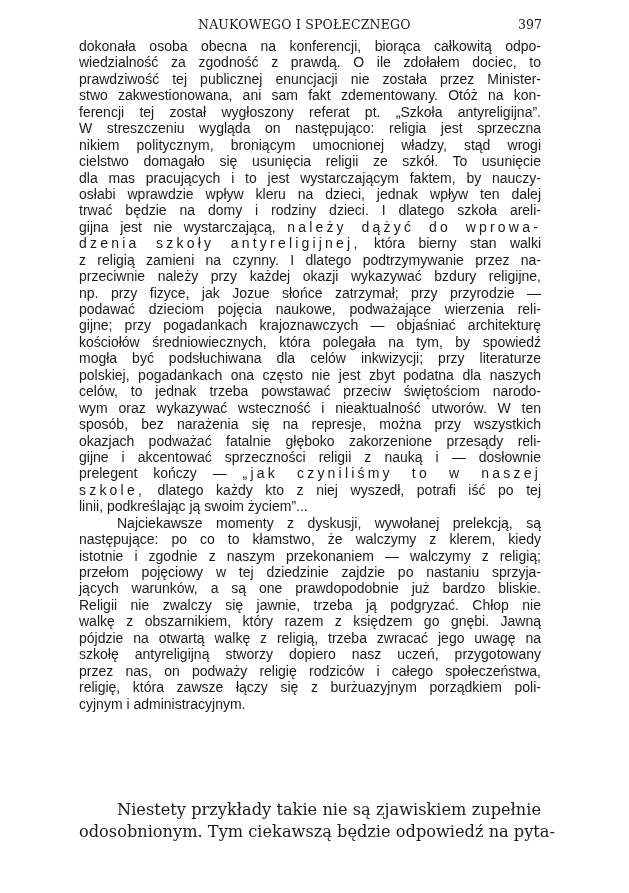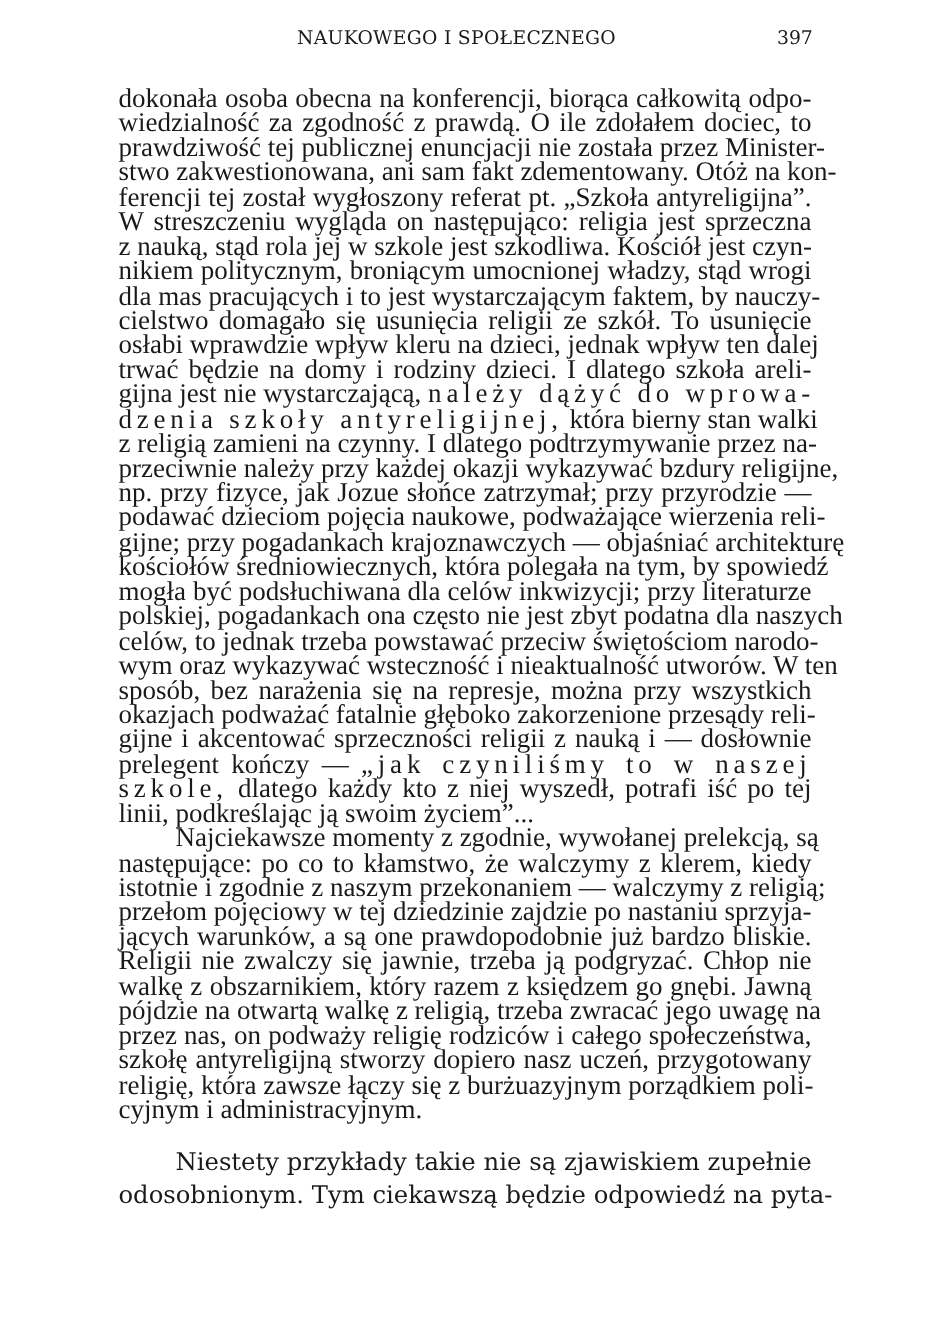--- a/index.html
+++ b/index.html
@@ -1,79 +1,78 @@
 <!DOCTYPE html>
 <html><head>
 <meta charset="utf-8">
 <style>
   html, body { margin: 0; padding: 0; background: #ffffff; }
   body { width: 629px; height: 893px; position: relative; overflow: hidden; color: #1a1a1a; }
   .page { position: absolute; left: 0; top: 0; width: 629px; height: 628px; padding-left: 12px; }
   .header { position: absolute; top: 17px; left: 0; width: 629px; height: 18px; font-family: "DejaVu Serif", serif; font-size: 12.5px; }
   .running-title { position: absolute; left: 198px; top: 0; letter-spacing: 0.2px; }
   .page-number { position: absolute; left: 518px; top: 0; }
-  .body-small { position: absolute; left: 79px; top: 57px; width: 462px; font-family: Liberation Serif, serif; font-size: 18px; line-height: 16.45px; }
+  .body-small { position: absolute; left: 79px; top: 38px; width: 462px; font-family: Liberation Sans, sans-serif; font-size: 14px; line-height: 16.45px; }
   .line { display: block; white-space: nowrap; text-align: justify; text-align-last: justify; height: 16.45px; overflow: visible; }
   .line.last { text-align-last: left; }
   .line.indent { padding-left: 38px; }
   .body-large { position: absolute; left: 79px; top: 764px; width: 462px; font-family: "DejaVu Serif", serif; font-size: 16.2px; line-height: 22px; }
   .line-lg { display: block; white-space: nowrap; text-align: justify; text-align-last: justify; height: 22px; }
-  .line-lg.indent { padding-left: 38px; }
+  .line-lg.indent { padding-left: 38px; margin-top: 35px; }
   .sp { letter-spacing: 3.2px; }
 </style>
 </head>
 <body>
 
 <div class="page">
   <div class="header">
     <span class="running-title">NAUKOWEGO I SPOŁECZNEGO</span>
     <span class="page-number">397</span>
   </div>
 
   <div class="body-small">
     <span class="line">dokonała osoba obecna na konferencji, biorąca całkowitą odpo-</span>
     <span class="line">wiedzialność za zgodność z prawdą. O ile zdołałem dociec, to</span>
     <span class="line">prawdziwość tej publicznej enuncjacji nie została przez Minister-</span>
     <span class="line">stwo zakwestionowana, ani sam fakt zdementowany. Otóż na kon-</span>
     <span class="line">ferencji tej został wygłoszony referat pt. „Szkoła antyreligijna”.</span>
     <span class="line">W streszczeniu wygląda on następująco: religia jest sprzeczna</span>
-    <span class="line">z nauką, stąd rola jej w szkole jest szkodliwa. Kościół jest czyn-</span>
     <span class="line">nikiem politycznym, broniącym umocnionej władzy, stąd wrogi</span>
+    <span class="line">cielstwo domagało się usunięcia religii ze szkół. To usunięcie</span>
     <span class="line">dla mas pracujących i to jest wystarczającym faktem, by nauczy-</span>
-    <span class="line">cielstwo domagało się usunięcia religii ze szkół. To usunięcie</span>
     <span class="line">osłabi wprawdzie wpływ kleru na dzieci, jednak wpływ ten dalej</span>
     <span class="line">trwać będzie na domy i rodziny dzieci. I dlatego szkoła areli-</span>
     <span class="line"><span>gijna jest nie wystarczającą,</span> <span class="sp">należy dążyć do wprowa-</span></span>
     <span class="line"><span class="sp">dzenia szkoły antyreligijnej,</span> <span>która bierny stan walki</span></span>
     <span class="line">z religią zamieni na czynny. I dlatego podtrzymywanie przez na-</span>
     <span class="line">przeciwnie należy przy każdej okazji wykazywać bzdury religijne,</span>
     <span class="line">np. przy fizyce, jak Jozue słońce zatrzymał; przy przyrodzie —</span>
     <span class="line">podawać dzieciom pojęcia naukowe, podważające wierzenia reli-</span>
     <span class="line">gijne; przy pogadankach krajoznawczych — objaśniać architekturę</span>
     <span class="line">kościołów średniowiecznych, która polegała na tym, by spowiedź</span>
     <span class="line">mogła być podsłuchiwana dla celów inkwizycji; przy literaturze</span>
     <span class="line">polskiej, pogadankach ona często nie jest zbyt podatna dla naszych</span>
     <span class="line">celów, to jednak trzeba powstawać przeciw świętościom narodo-</span>
     <span class="line">wym oraz wykazywać wsteczność i nieaktualność utworów. W ten</span>
     <span class="line">sposób, bez narażenia się na represje, można przy wszystkich</span>
     <span class="line">okazjach podważać fatalnie głęboko zakorzenione przesądy reli-</span>
     <span class="line">gijne i akcentować sprzeczności religii z nauką i — dosłownie</span>
     <span class="line"><span>prelegent kończy —</span> <span class="sp">„jak czyniliśmy to w naszej</span></span>
     <span class="line"><span class="sp">szkole,</span> <span>dlatego każdy kto z niej wyszedł, potrafi iść po tej</span></span>
     <span class="line last">linii, podkreślając ją swoim życiem”...</span>
-    <span class="line indent">Najciekawsze momenty z zgodnie, wywołanej prelekcją, są</span>
+    <span class="line indent">Najciekawsze momenty z dyskusji, wywołanej prelekcją, są</span>
     <span class="line">następujące: po co to kłamstwo, że walczymy z klerem, kiedy</span>
     <span class="line">istotnie i zgodnie z naszym przekonaniem — walczymy z religią;</span>
     <span class="line">przełom pojęciowy w tej dziedzinie zajdzie po nastaniu sprzyja-</span>
     <span class="line">jących warunków, a są one prawdopodobnie już bardzo bliskie.</span>
     <span class="line">Religii nie zwalczy się jawnie, trzeba ją podgryzać. Chłop nie</span>
     <span class="line">walkę z obszarnikiem, który razem z księdzem go gnębi. Jawną</span>
     <span class="line">pójdzie na otwartą walkę z religią, trzeba zwracać jego uwagę na</span>
+    <span class="line">szkołę antyreligijną stworzy dopiero nasz uczeń, przygotowany</span>
     <span class="line">przez nas, on podważy religię rodziców i całego społeczeństwa,</span>
-    <span class="line">szkołę antyreligijną stworzy dopiero nasz uczeń, przygotowany</span>
     <span class="line">religię, która zawsze łączy się z burżuazyjnym porządkiem poli-</span>
     <span class="line last">cyjnym i administracyjnym.</span>
   </div>
 
   <div class="body-large">
     <span class="line-lg indent">Niestety przykłady takie nie są zjawiskiem zupełnie</span>
     <span class="line-lg">odosobnionym. Tym ciekawszą będzie odpowiedź na pyta-</span>
   </div>
 </div>
 

